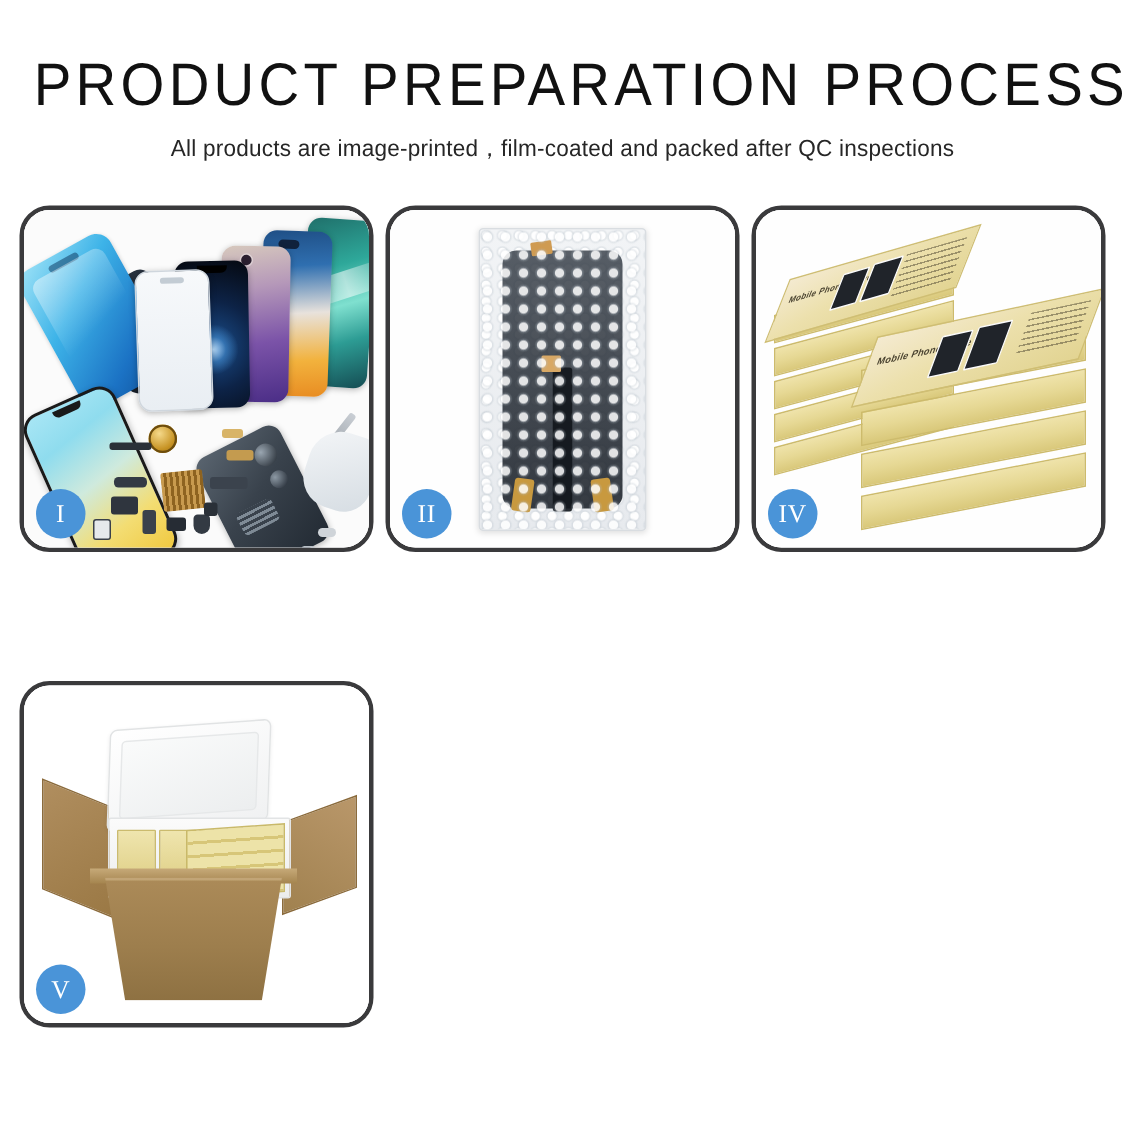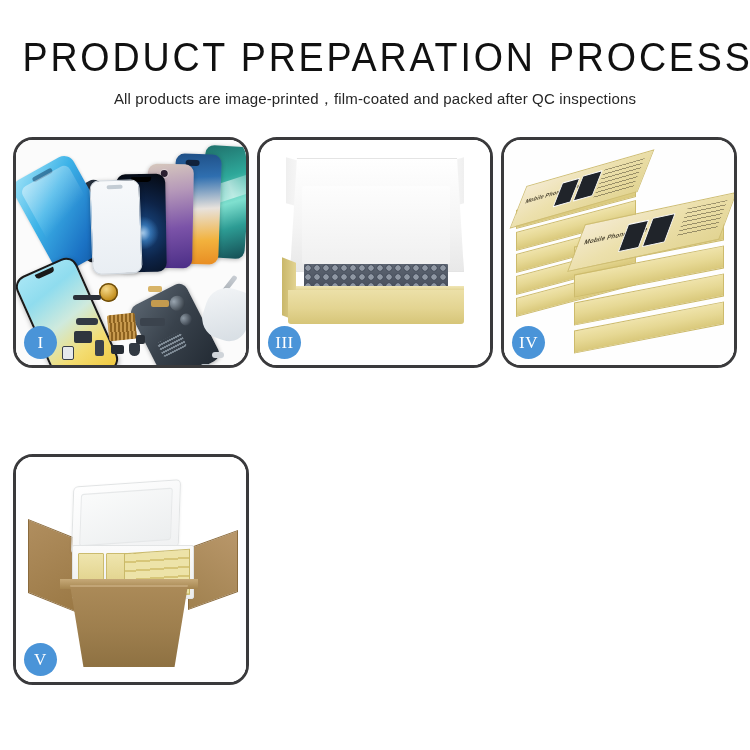--- a/index.html
+++ b/index.html
@@ -555,36 +555,37 @@
         <div class="part flex-i"></div>
         <div class="part flex-j"></div>
         <div class="part flex-k"></div>
         <div class="part flex-l"></div>
         <div class="part flex-m"></div>
       </div>
     </div>
     <div class="badge">I</div>
   </div>
 
-
   <div class="panel">
     <div class="panel-clip">
-      <div class="p3-scene">
-        <div class="b3-lidfold-l"></div>
-        <div class="b3-lidfold-r"></div>
-        <div class="b3-lid"></div>
-        <div class="b3-foam"></div>
-        <div class="b3-bubble"></div>
-        <div class="b3-rim"></div>
-        <div class="b3-leftwall"></div>
-        <div class="b3-front"></div>
+      <div class="p2-scene">
+        <div class="bubblebag">
+          <div class="bb-screen"></div>
+          <div class="bb-flex"></div>
+          <div class="bb-tape1"></div>
+          <div class="bb-tape2"></div>
+          <div class="bb-tape3"></div>
+          <div class="bb-tape4"></div>
+          <div class="bb-overlay"></div>
+        </div>
       </div>
     </div>
-    <div class="badge">III</div>
+    <div class="badge">II</div>
   </div>
+
 
   <div class="panel">
     <div class="panel-clip">
       <div class="p4-scene">
         <div class="stack">
           <div class="sbox sb-l5"></div>
           <div class="sbox sb-l4"></div>
           <div class="sbox sb-l3"></div>
           <div class="sbox sb-l2"></div>
           <div class="sbox sb-l1"></div>

